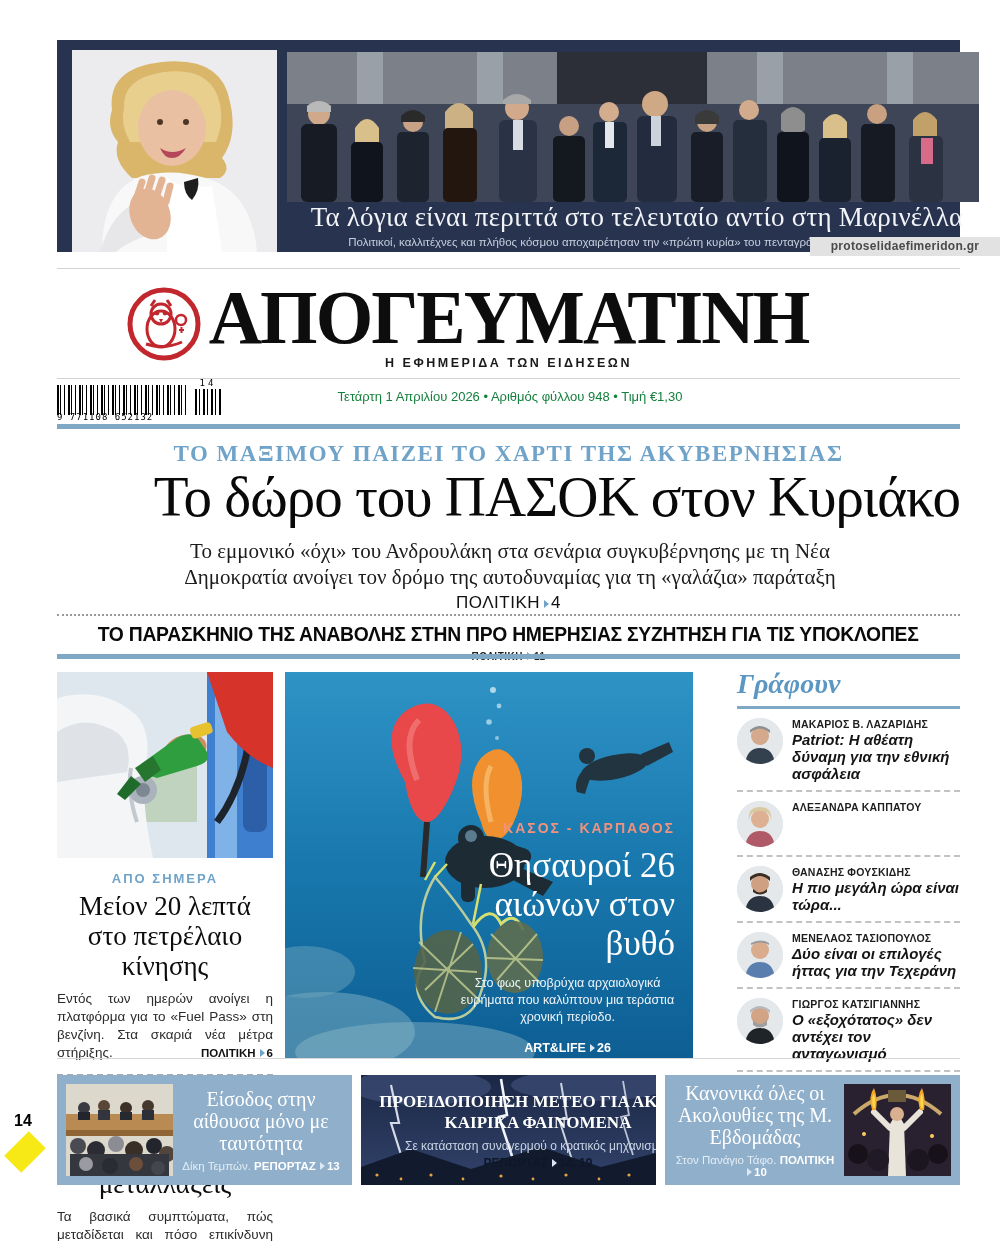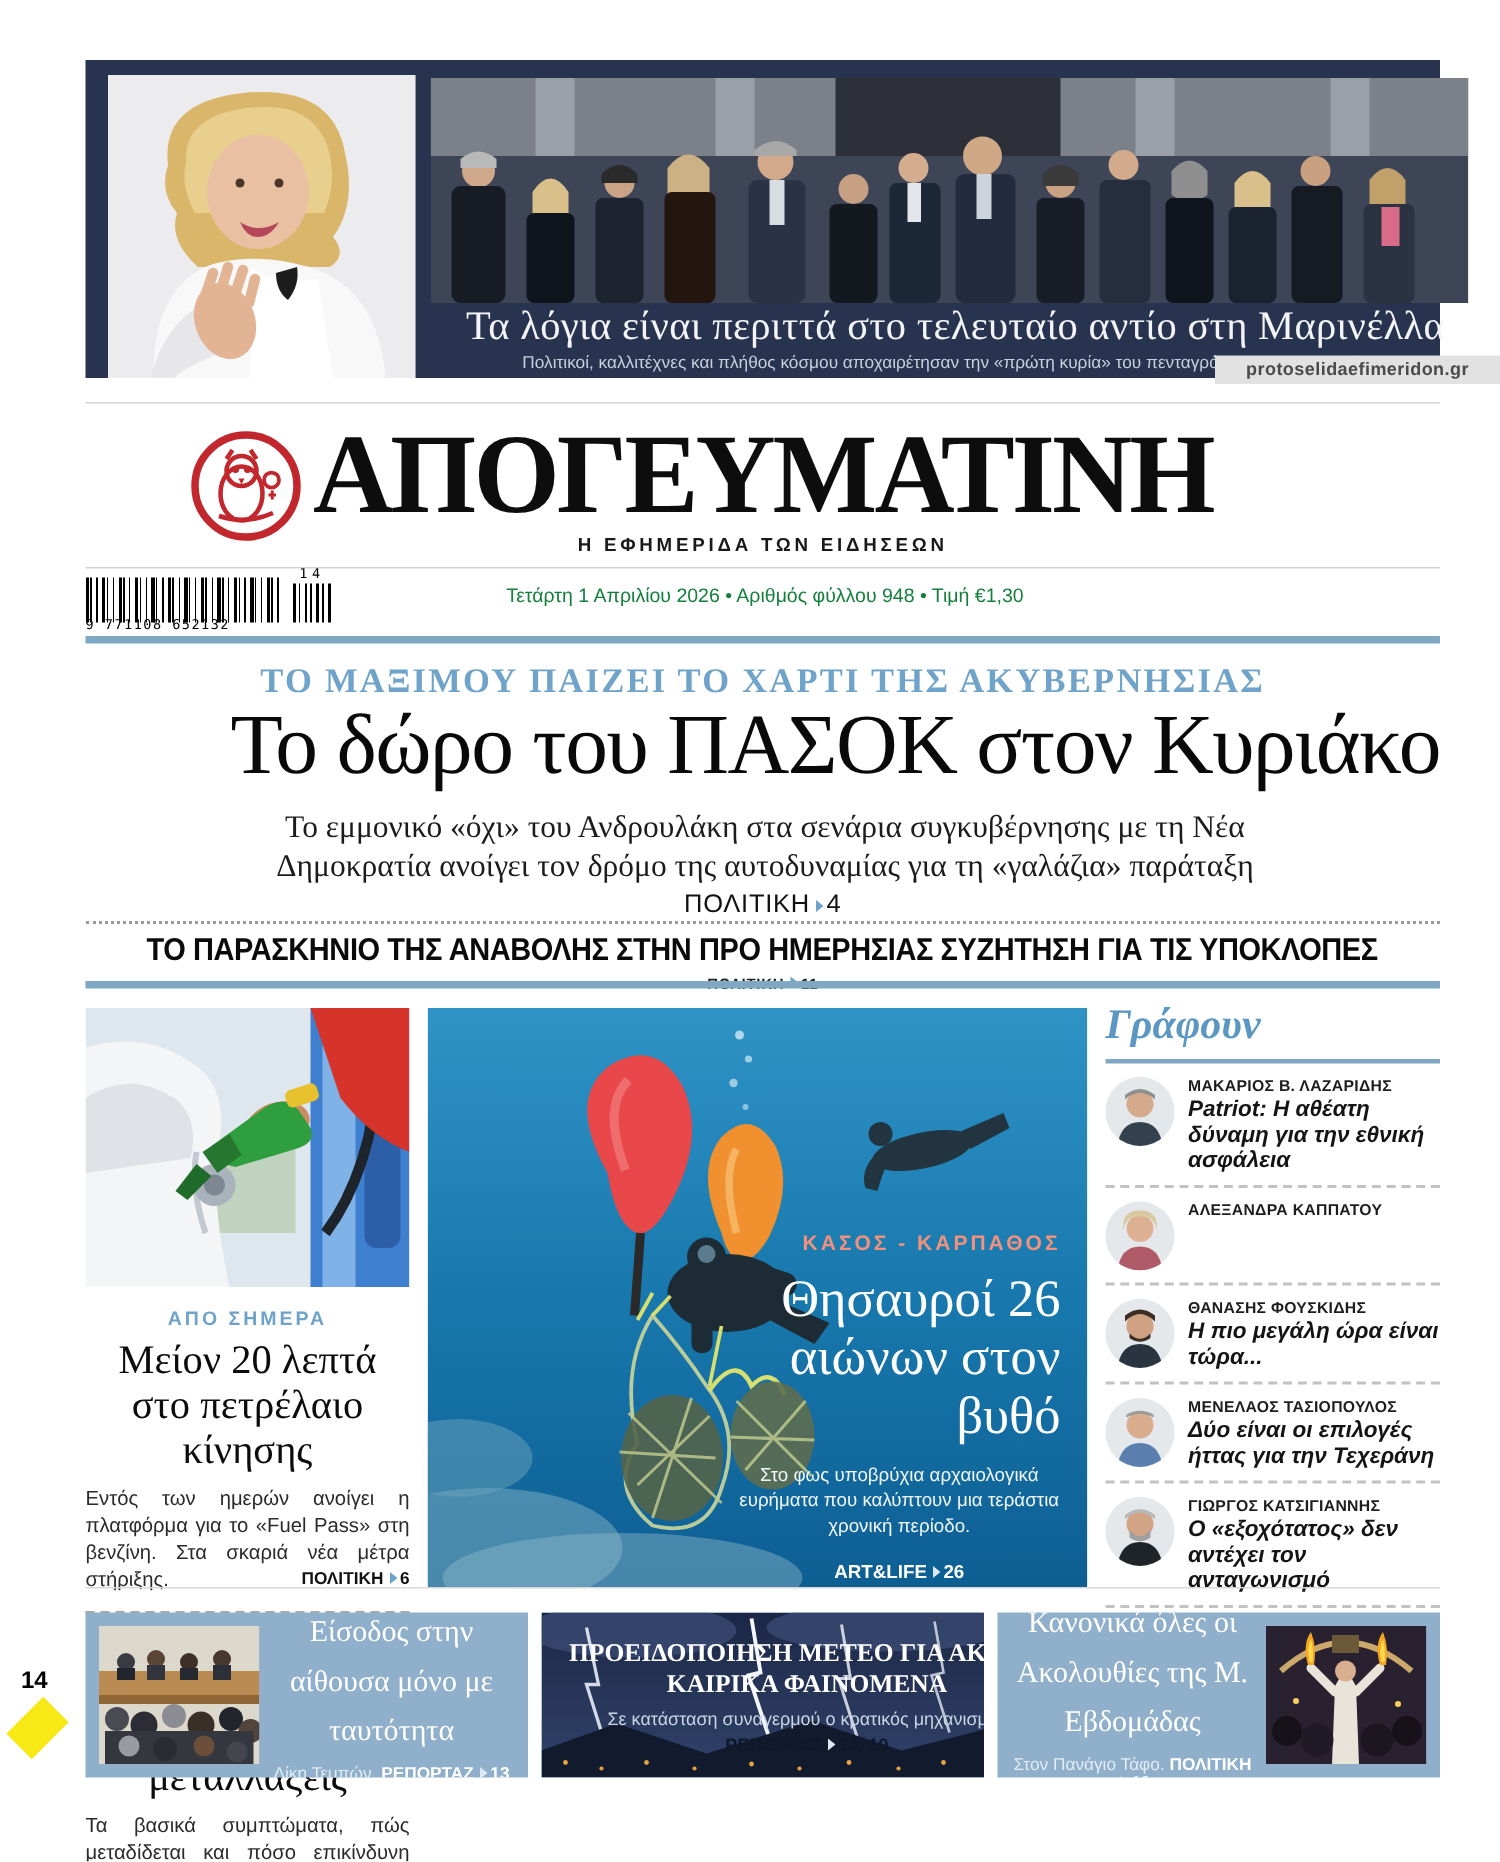--- a/index.html
+++ b/index.html
@@ -66,21 +66,21 @@
   .left-col { position:absolute; left:57px; top:672px; width:216px; }
   .left-photo { width:216px; height:186px; overflow:hidden; }
   .col-kicker { margin-top:13px; text-align:center; font-size:13px; font-weight:bold;
       letter-spacing:2px; color:#6fa3c9; }
   .col-headline { margin-top:5px; text-align:center; font-family:"Liberation Serif", serif;
       font-size:27px; line-height:30px; color:#0c0c0c; }
   .col-body { margin-top:9px; font-size:13.5px; line-height:18px; color:#2b2b2b; text-align:justify; }
   .col-ref { font-size:11.5px; font-weight:bold; color:#111; white-space:nowrap; float:right; }
   .dashed-sep { border-top:2px dashed #a8a8a8; margin:12px 0 10px 0; clear:both; }
 
-  .feature { position:absolute; left:285px; top:672px; width:440px; height:386px; overflow:hidden; }
+  .feature { position:absolute; left:285px; top:672px; width:408px; height:386px; overflow:hidden; }
   .feature-text { position:absolute; right:18px; top:148px; width:215px; text-align:right; z-index:3; }
   .feature-kicker { font-size:14px; font-weight:bold; letter-spacing:2px; color:#f2917c; }
   .feature-headline { margin-top:10px; font-family:"Liberation Serif", serif; font-size:35px;
       line-height:39px; color:#ffffff; }
   .feature-body { margin-top:12px; font-size:12.5px; line-height:17px; color:#eef5fa; text-align:center; }
   .feature-ref { margin-top:15px; font-size:12.5px; font-weight:bold; color:#fff; text-align:center; }
 
   .writers { position:absolute; left:737px; top:668px; width:223px; }
   .writers-title { font-family:"Liberation Serif", serif; font-style:italic; font-weight:bold;
       font-size:28px; color:#5b97c2; padding-bottom:6px; border-bottom:3px solid #7fa8c4; }
@@ -95,21 +95,21 @@
   
   .bbox { position:absolute; top:1075px; width:295px; height:110px; background:#8fafca; overflow:hidden; }
   .bbox1 { left:57px; } .bbox2 { left:361px; } .bbox3 { left:665px; }
   .bbox-photo { position:absolute; top:9px; width:107px; height:92px; overflow:hidden; }
   .bbox1 .bbox-photo { left:9px; }
   .bbox3 .bbox-photo { right:9px; }
   .bbox-textzone { position:absolute; top:0; height:110px; display:flex; flex-direction:column;
       justify-content:center; text-align:center; }
   .bbox1 .bbox-textzone { left:120px; width:168px; }
   .bbox3 .bbox-textzone { left:6px; width:168px; }
-  .bbox-headline { font-family:"Liberation Serif", serif; font-size:20px; line-height:33px; color:#ffffff; }
+  .bbox-headline { font-family:"Liberation Serif", serif; font-size:20px; line-height:22px; color:#ffffff; }
   .bbox-sub { margin-top:6px; font-size:11.5px; color:#e3edf5; }
   .bbox-sub b { color:#ffffff; }
   .bbox2 .storm-bg { position:absolute; inset:0; }
   .bbox2 .bbox-textzone { left:0; width:354px; z-index:2; }
   .bbox2 .bbox-headline { font-weight:bold; font-size:17px; line-height:21px; }
   .bbox2 .bbox-sub { color:#c9d4e4; font-size:12px; }
   .bbox2 .bbox-ref { margin-top:3px; font-size:12px; font-weight:bold; color:#0f172a; }
 
   
   .page-num { position:absolute; left:14px; top:1112px; font-size:16px; font-weight:bold; color:#000; }

